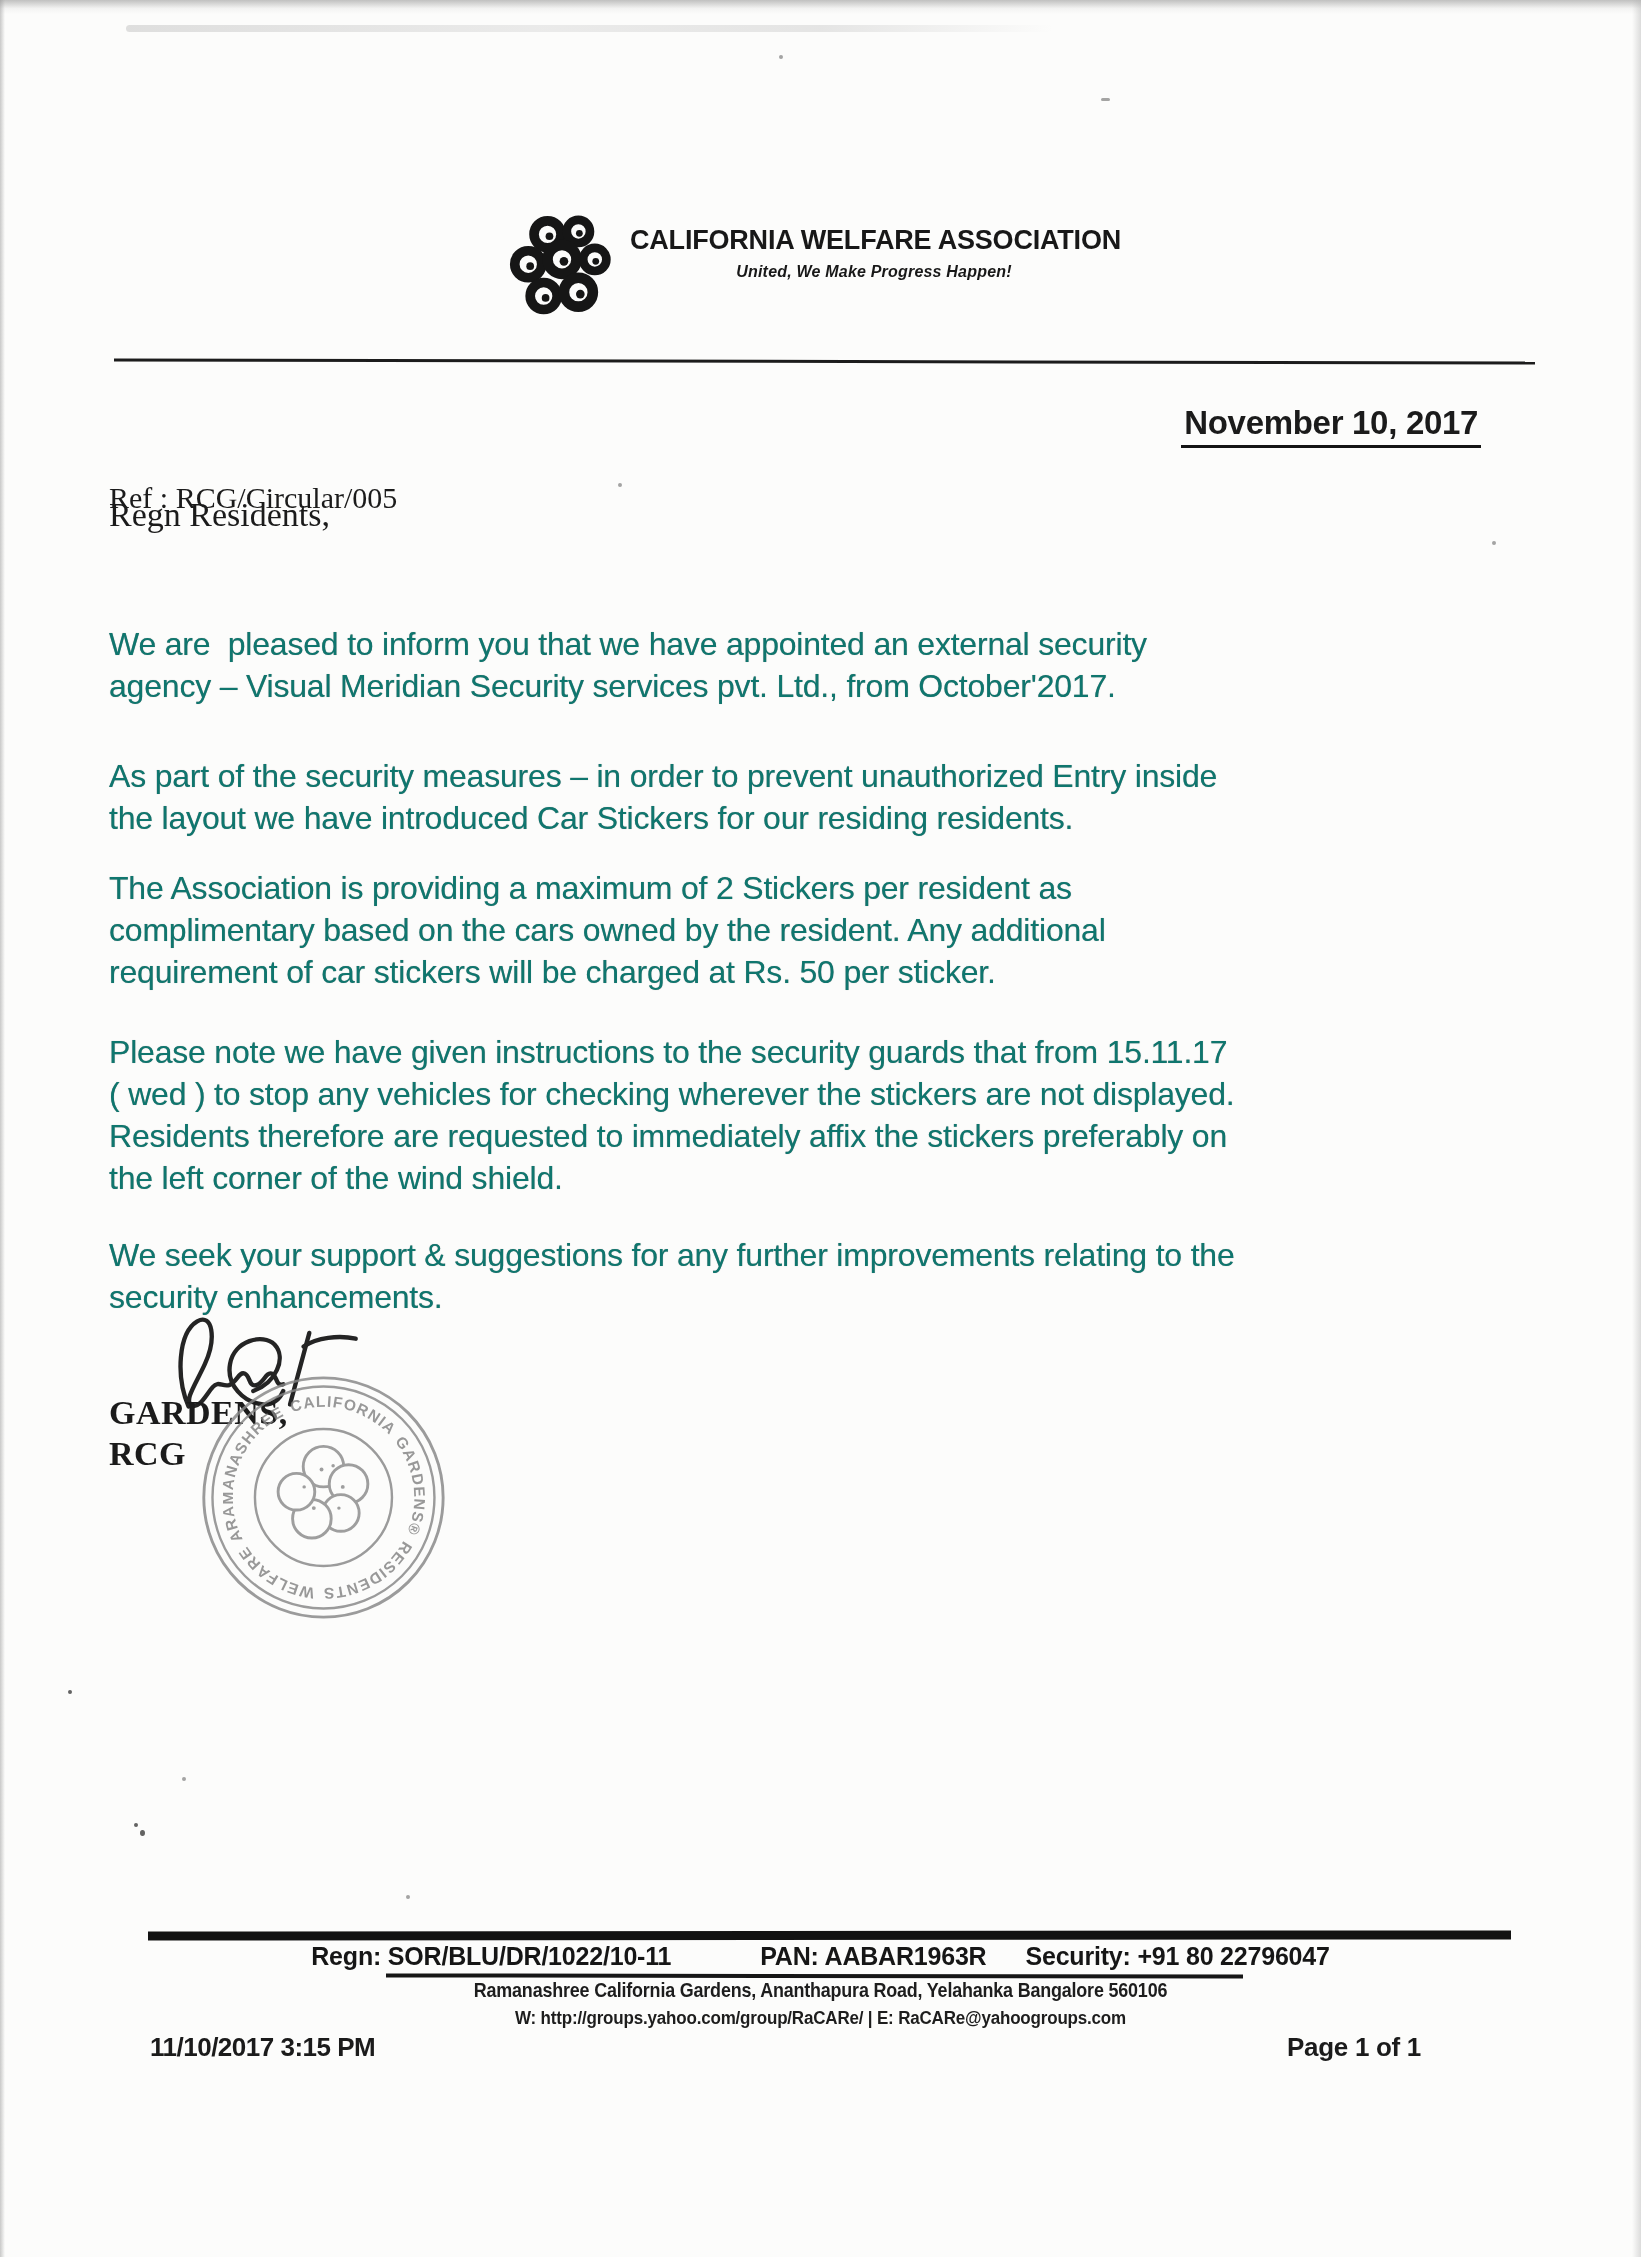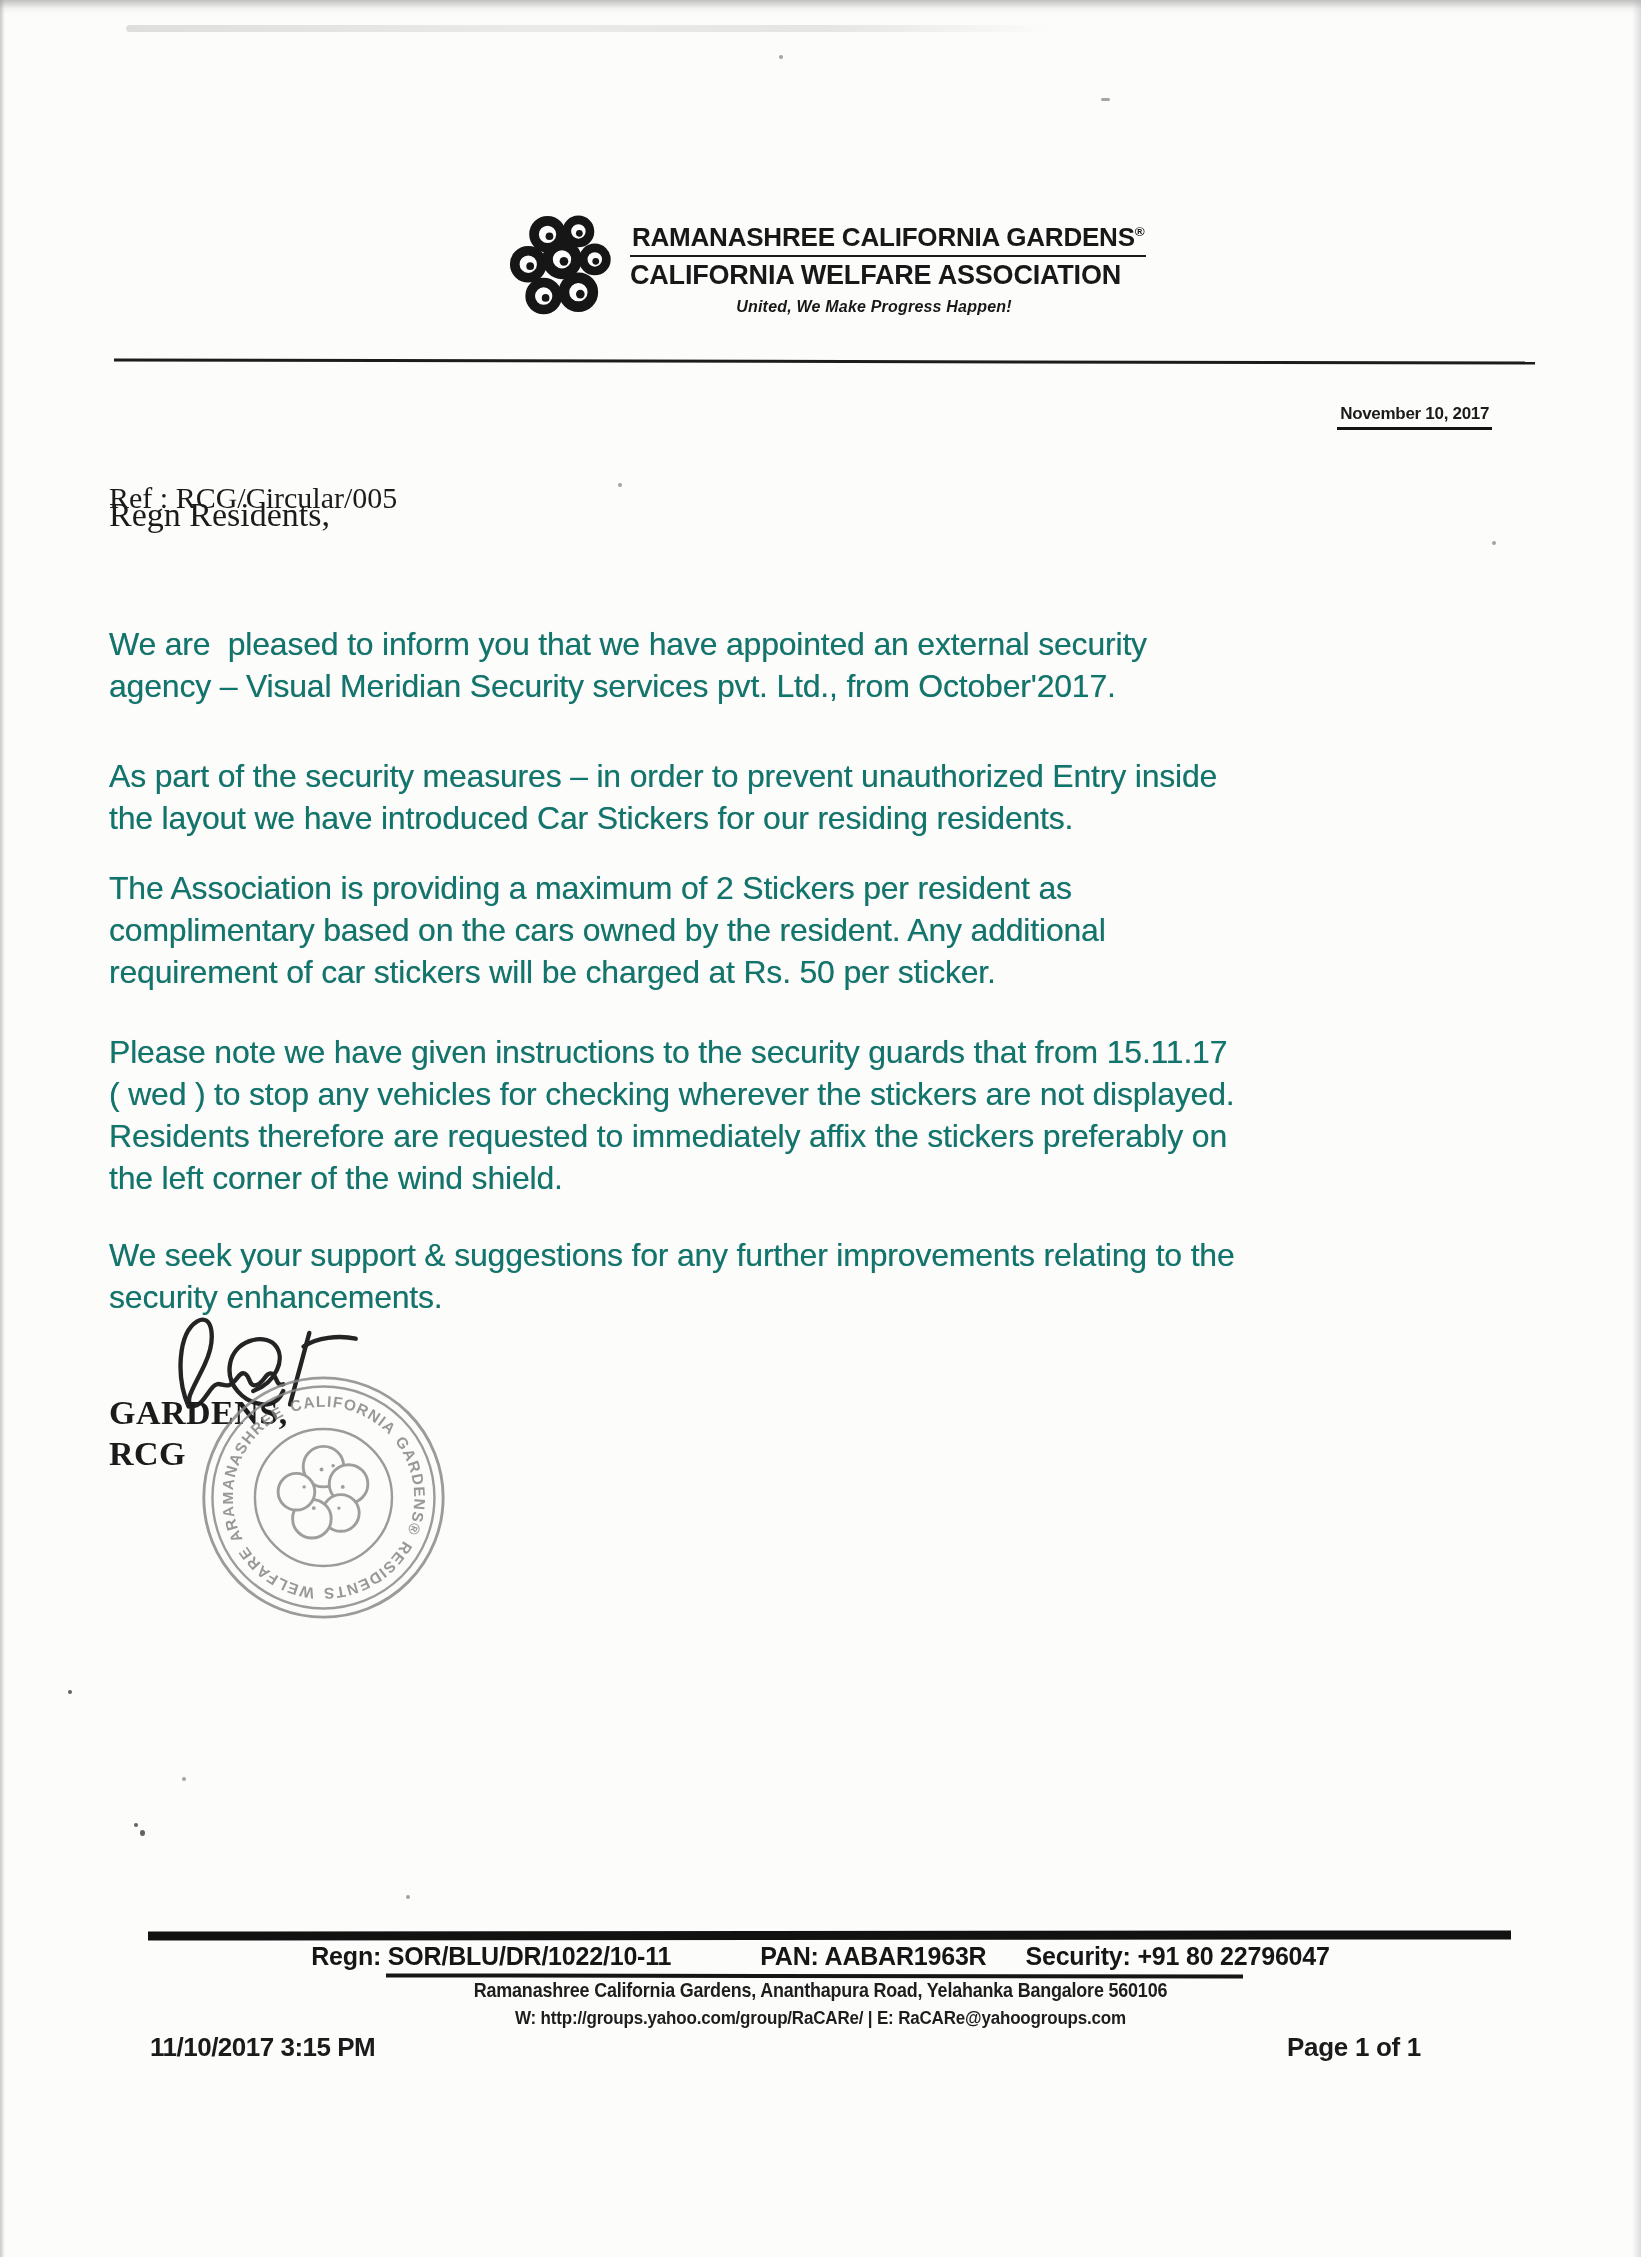--- a/index.html
+++ b/index.html
@@ -19,21 +19,21 @@
   .speck.dark{background:#3c3c3c;}
   
   .head-text{left:630px;top:222px;width:488px;text-align:center;color:#181818;}
   .org-line{display:inline-block;border-bottom:2.9px solid #1c1c1c;padding:0 1.9px 1.9px 1.9px;
     font-size:26px;font-weight:bold;letter-spacing:-0.2px;white-space:nowrap;}
   .org-reg{font-size:13.5px;vertical-align:super;}
   .org-sub{font-size:27px;font-weight:bold;letter-spacing:-0.2px;margin-top:2.9px;white-space:nowrap;}
   .tagline{font-size:16px;font-weight:bold;font-style:italic;margin-top:6.8px;letter-spacing:0.2px;white-space:nowrap;}
   .rule{left:114px;top:360px;width:1421px;height:2.9px;background:#1c1c1c;transform:rotate(0.12deg);}
   
-  .date{right:149px;top:404px;font-size:17px;font-weight:bold;letter-spacing:-0.3px;
+  .date{right:160px;top:404px;font-size:33px;font-weight:bold;letter-spacing:-0.3px;
     border-bottom:3.9px solid #141414;padding:0 2.9px 2.9px 2.9px;text-align:right;}
   .ref{left:109px;top:434px;font-family:"Liberation Serif",serif;font-size:30px;margin-top:47px;}
   .salutation{left:109px;top:496px;font-family:"Liberation Serif",serif;font-size:34px;}
   
   .para{left:109px;font-size:32px;line-height:42px;letter-spacing:-0.2px;white-space:pre;
     color:#0f766e;text-shadow:0 0 0.7px rgba(25,25,25,.45);}
   .p0{top:623px;} .p1{top:755px;} .p2{top:867px;} .p3{top:1031px;} .p4{top:1234px;}
   
   .regards{left:109px;top:1394px;font-family:"Liberation Serif",serif;font-weight:bold;font-size:34px;letter-spacing:0.5px;}
   .signer{left:109px;top:1435px;font-family:"Liberation Serif",serif;font-weight:bold;font-size:34px;letter-spacing:0.5px;}
@@ -83,23 +83,20 @@
       <circle cx="74" cy="25" r="3.5"></circle>
       <circle cx="23" cy="59" r="4"></circle>
       <circle cx="58" cy="54" r="4.5"></circle>
       <circle cx="91" cy="54" r="3.5"></circle>
       <circle cx="39" cy="92" r="4"></circle>
       <circle cx="75" cy="88" r="4.5"></circle>
     </g>
   </svg>
 
   <div class="abs head-text">
-    <div>
-      <span class="org-line"><span>RAMANASHREE CALIFORNIA GARDENS</span><span class="org-reg">®</span></span>
-    </div>
     <div class="org-sub">CALIFORNIA WELFARE ASSOCIATION</div>
     <div class="tagline">United, We Make Progress Happen!</div>
   </div>
 
   <div class="abs rule"></div>
 
   <div class="abs date">November 10, 2017</div>
   <div class="abs ref">Ref : RCG/Circular/005</div>
   <div class="abs salutation">Regn Residents,</div>
 

